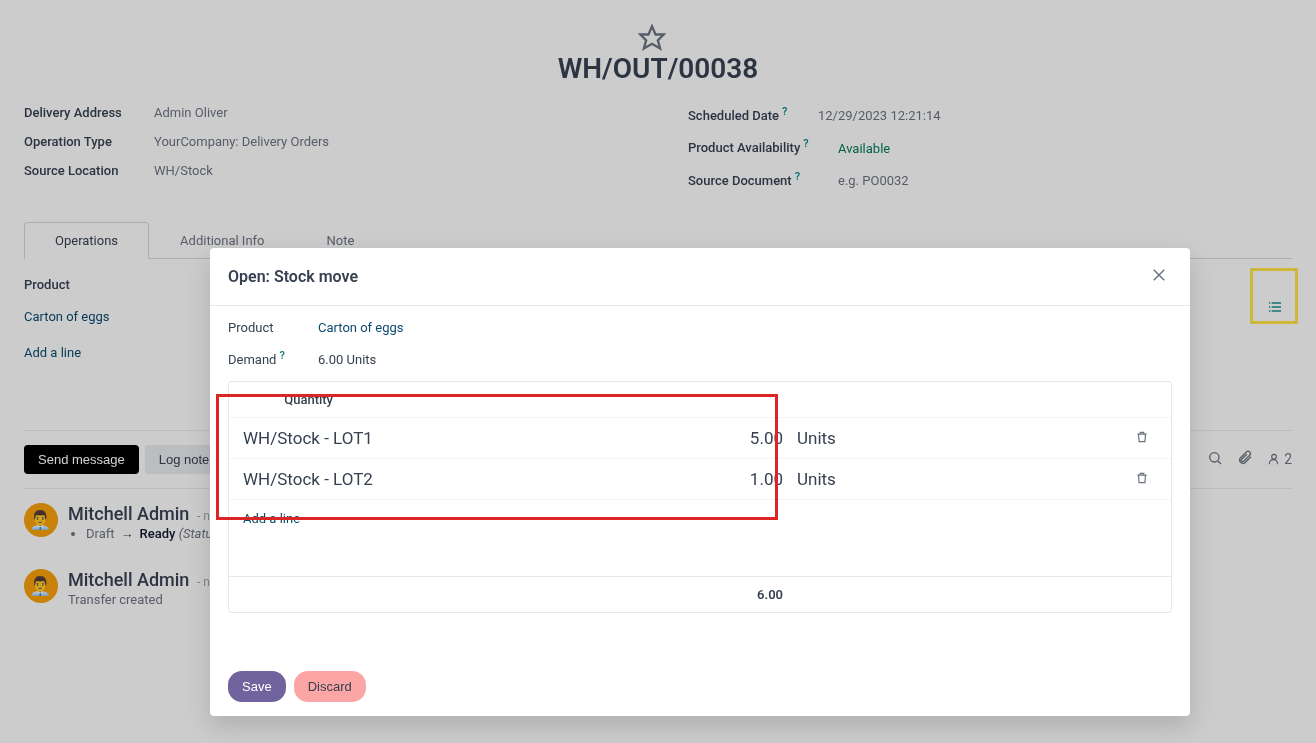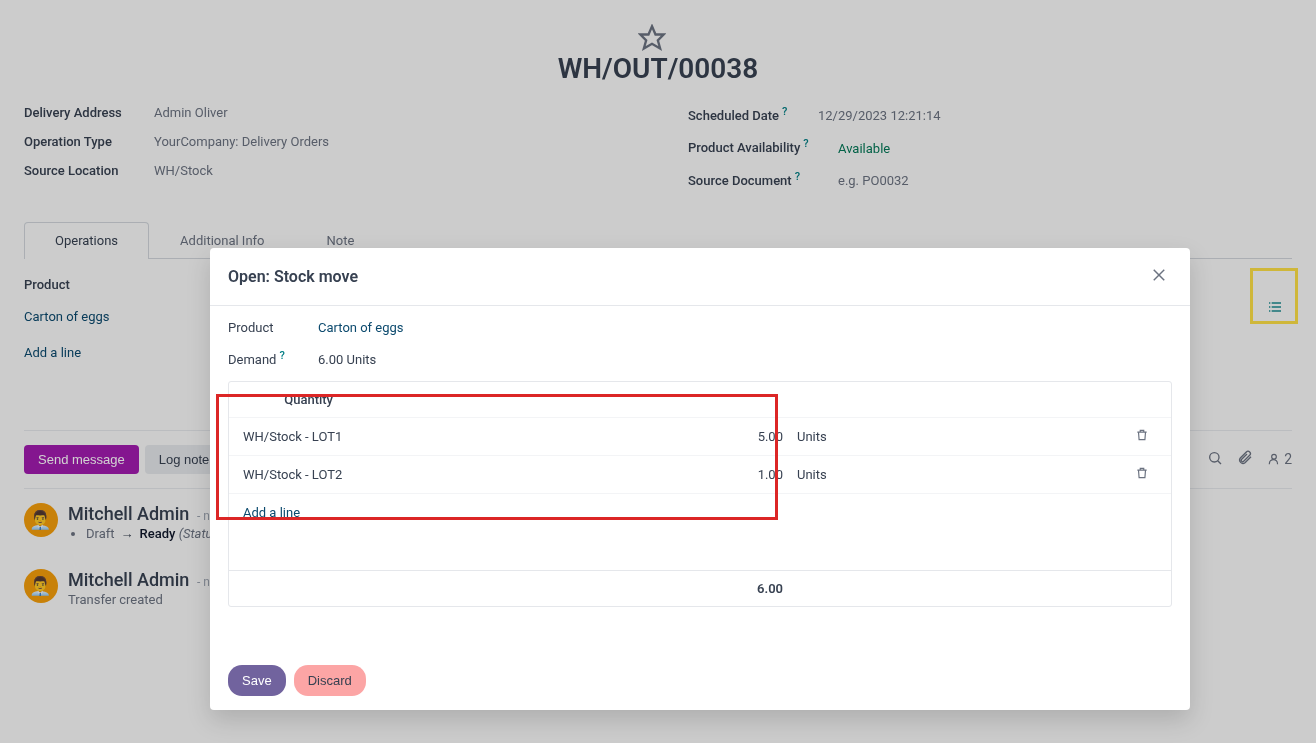--- a/index.html
+++ b/index.html
@@ -19,42 +19,42 @@
 .tab { padding: 10px 30px; font-size: 13px; color: #6b7280; cursor: pointer; border: 1px solid transparent; border-bottom: none; }
 .tab.active { color: #374151; border-color: #d1d5db; background: #f9f9f9; border-radius: 4px 4px 0 0; margin-bottom: -1px; }
 .table-header { font-weight: 500; color: #374151; padding: 6px 0; font-size: 13px; }
 .table-row { padding: 10px 0; }
 .link-text { color: #0c4a6e; cursor: pointer; font-size: 13px; text-align: right; }
 .list-icon-btn { position: absolute; top: 294px; right: 28px; width: 26px; height: 26px; display: flex; align-items: center; justify-content: center; cursor: pointer; color: #017e84; }
 .yellow-box { position: absolute; top: 268px; right: 18px; width: 48px; height: 56px; border: 3px solid #fde047; pointer-events: none; }
 .chatter { margin-top: 60px; border-top: 1px solid #e5e7eb; }
 .chatter-toolbar { display: flex; align-items: center; padding: 14px 0; border-bottom: 1px solid #e5e7eb; position: relative; }
 .btn { padding: 7px 14px; font-size: 13px; border-radius: 4px; cursor: pointer; border: none; }
-.btn-primary { background: #a21caf; color: white; text-align: center; }
+.btn-primary { background: #000000; color: white; text-align: center; }
 .btn-secondary { background: #e5e7eb; color: #374151; margin-left: 6px; }
 .chatter-icons { position: absolute; right: 0; display: flex; gap: 14px; align-items: center; color: #6b7280; }
 .message { display: flex; padding: 14px 0; gap: 10px; }
 .avatar { width: 34px; height: 34px; border-radius: 50%; background: #f59e0b; display: flex; align-items: center; justify-content: center; font-size: 18px; }
 .msg-author { font-weight: 500; font-size: 18px; color: #374151; text-align: center; }
 .msg-time { color: #9ca3af; font-size: 12px; margin-left: 4px; }
 .msg-body { font-size: 13px; color: #6b7280; margin-top: 2px; }
 .msg-body .arrow { margin: 0 6px; color: #374151; }
 .msg-body .ready { color: #0f172a; font-weight: 500; }
 .overlay { position: absolute; inset: 0; background: rgba(0,0,0,0.18); z-index: 10; }
 .modal { position: absolute; top: 248px; left: 210px; width: 980px; background: white; border-radius: 4px; z-index: 20; display: flex; flex-direction: column; box-shadow: 0 10px 25px rgba(0,0,0,0.15); }
 .modal-header { display: flex; justify-content: space-between; align-items: center; padding: 14px 18px; border-bottom: 1px solid #e5e7eb; }
 .modal-title { font-size: 16px; font-weight: 600; color: #374151; }
 .close-btn { cursor: pointer; color: #6b7280; padding: 4px; }
 .modal-body { padding: 14px 18px; }
 .modal-field { display: flex; margin-bottom: 14px; align-items: baseline; }
 .modal-field-label { width: 90px; font-size: 13px; color: #374151; }
 .modal-field-val { font-size: 13px; }
 .modal-table { border: 1px solid #e5e7eb; border-radius: 3px; }
 .mt-head { display: flex; font-weight: 500; font-size: 13px; padding: 10px 14px; }
-.mt-row { display: flex; padding: 10px 14px; border-top: 1px solid #f3f4f6; font-size: 13px; align-items: center; }
+.mt-row { display: flex; padding: 10px 14px; border-top: 1px solid #f3f4f6; font-size: 17px; align-items: center; }
 .col-pick { width: 450px; }
 .col-qty { width: 90px; text-align: right; }
 .col-uom { flex: 1; padding-left: 14px; }
 .col-del { width: 30px; text-align: center; color: #6b7280; cursor: pointer; }
 .mt-addline { padding: 10px 14px; border-top: 1px solid #f3f4f6; }
 .mt-total { display: flex; padding: 10px 14px; border-top: 1px solid #e5e7eb; font-weight: 600; font-size: 13px; }
 .modal-footer { padding: 14px 18px; display: flex; gap: 8px; }
 .red-box { position: absolute; top: 394px; left: 216px; width: 562px; height: 126px; border: 3px solid #dc2626; pointer-events: none; z-index: 30; }
 .footer-btn { padding: 8px 14px; font-size: 13px; border-radius: 14px; cursor: pointer; border: none; }
 .footer-btn.save { background: #71639e; color: white; }

